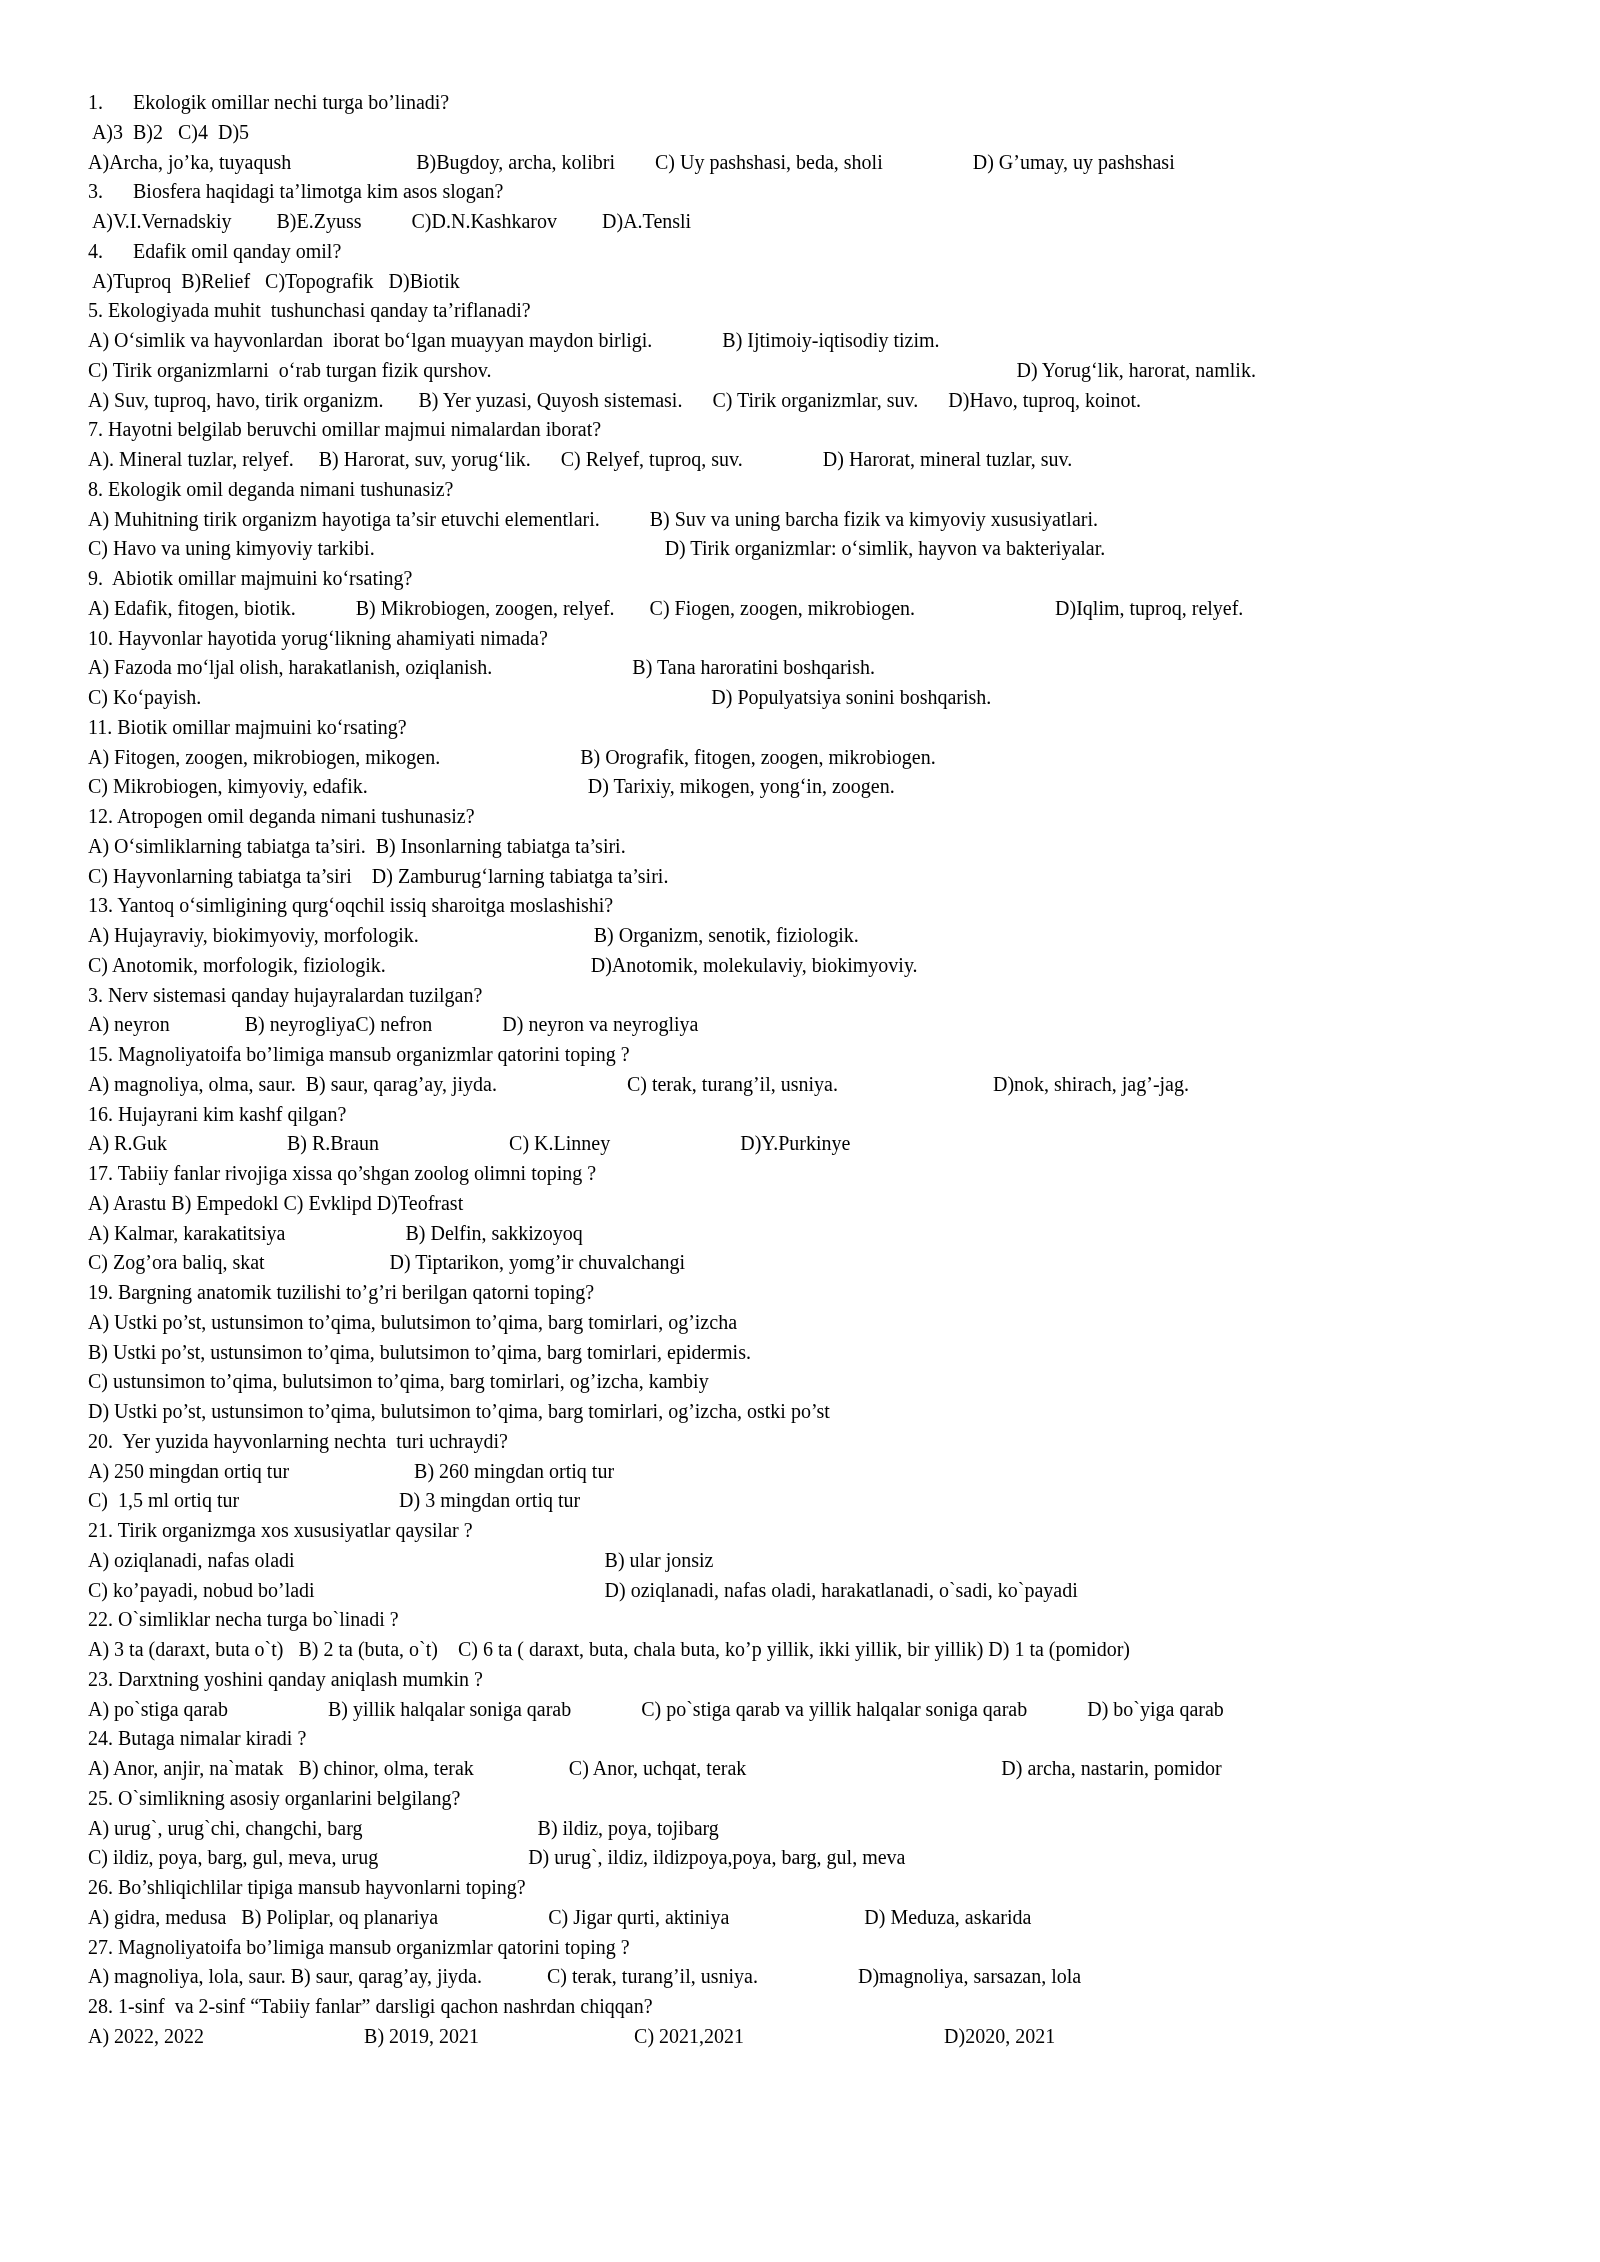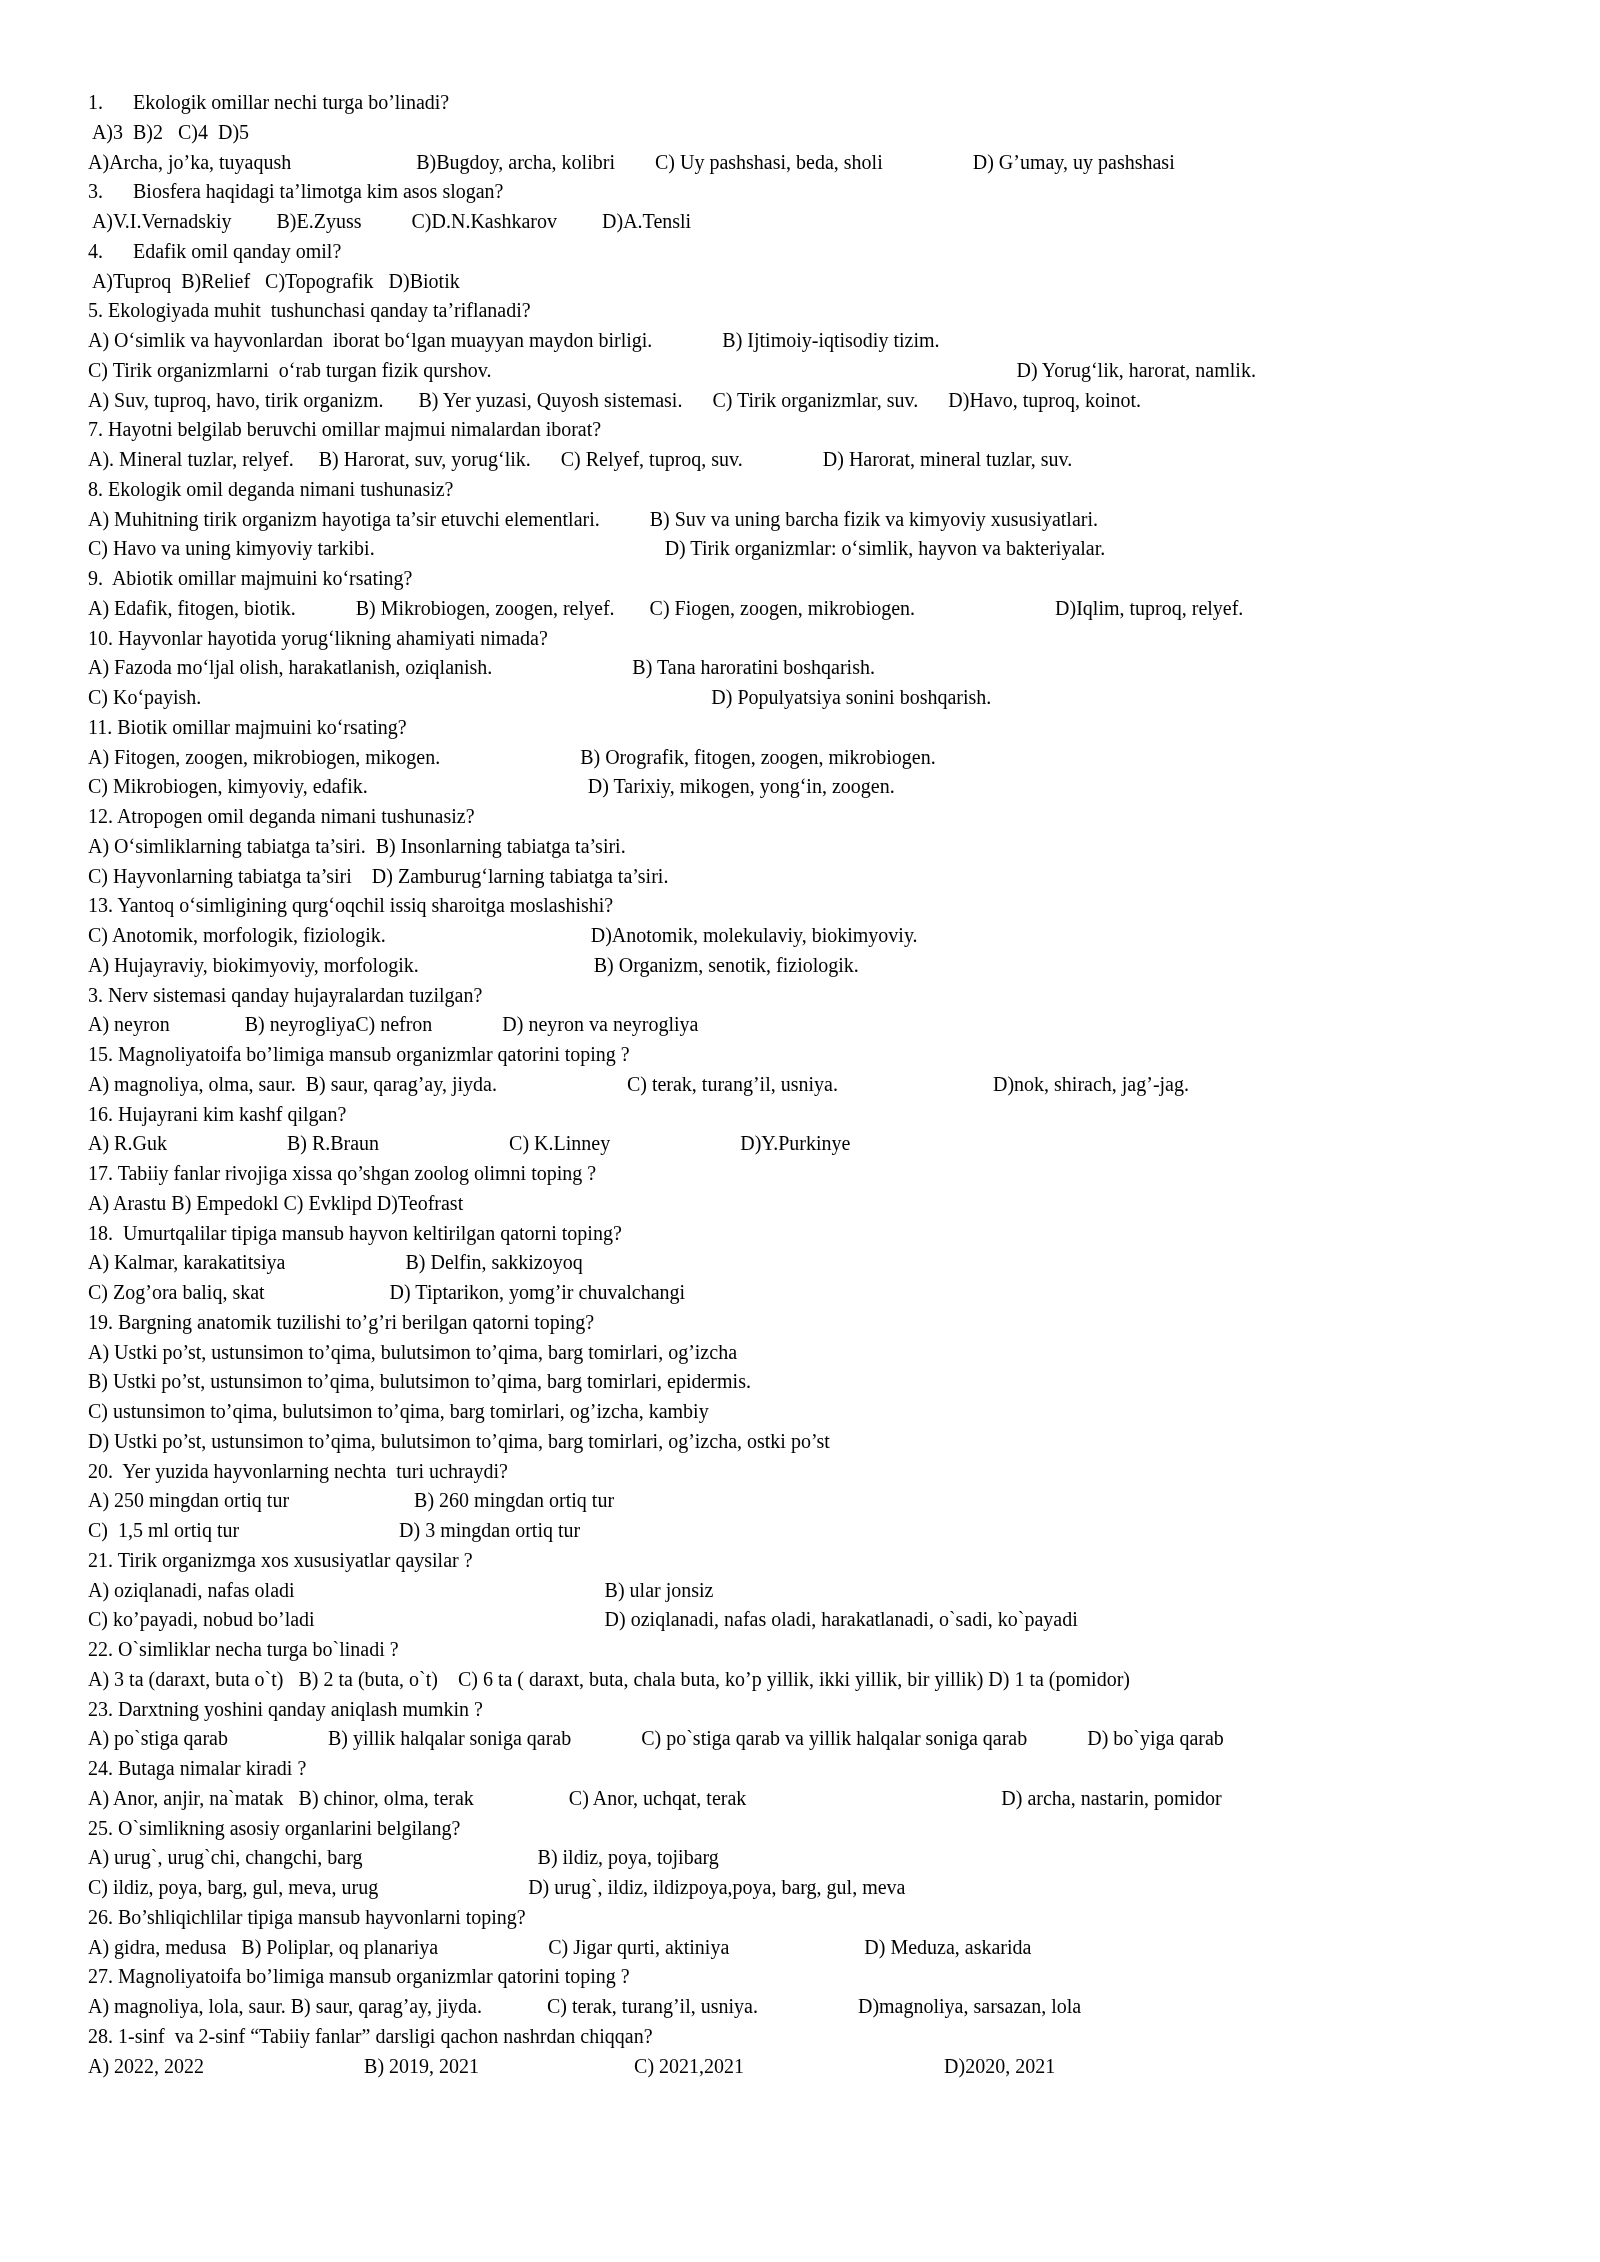--- a/index.html
+++ b/index.html
@@ -53,31 +53,30 @@
     <p class="line">10. Hayvonlar hayotida yorugʻlikning ahamiyati nimada?</p>
     <p class="line">A) Fazoda moʻljal olish, harakatlanish, oziqlanish.                            B) Tana haroratini boshqarish.</p>
     <p class="line">C) Koʻpayish.                                                                                                      D) Populyatsiya sonini boshqarish.</p>
     <p class="line">11. Biotik omillar majmuini koʻrsating?</p>
     <p class="line">A) Fitogen, zoogen, mikrobiogen, mikogen.                            B) Orografik, fitogen, zoogen, mikrobiogen.</p>
     <p class="line">C) Mikrobiogen, kimyoviy, edafik.                                            D) Tarixiy, mikogen, yongʻin, zoogen.</p>
     <p class="line">12. Atropogen omil deganda nimani tushunasiz?</p>
     <p class="line">A) Oʻsimliklarning tabiatga ta’siri.  B) Insonlarning tabiatga ta’siri.</p>
     <p class="line">C) Hayvonlarning tabiatga ta’siri    D) Zamburugʻlarning tabiatga ta’siri.</p>
     <p class="line">13. Yantoq oʻsimligining qurgʻoqchil issiq sharoitga moslashishi?</p>
+    <p class="line">A) Hujayraviy, biokimyoviy, morfologik.                                   B) Organizm, senotik, fiziologik.</p>
     <p class="line">C) Anotomik, morfologik, fiziologik.                                         D)Anotomik, molekulaviy, biokimyoviy.</p>
-    <p class="line">A) Hujayraviy, biokimyoviy, morfologik.                                   B) Organizm, senotik, fiziologik.</p>
     <p class="line">3. Nerv sistemasi qanday hujayralardan tuzilgan?</p>
     <p class="line">A) neyron               B) neyrogliyaC) nefron              D) neyron va neyrogliya</p>
     <p class="line">15. Magnoliyatoifa bo’limiga mansub organizmlar qatorini toping ?</p>
     <p class="line">A) magnoliya, olma, saur.  B) saur, qarag’ay, jiyda.                          C) terak, turang’il, usniya.                               D)nok, shirach, jag’-jag.</p>
     <p class="line">16. Hujayrani kim kashf qilgan?</p>
     <p class="line">A) R.Guk                        B) R.Braun                          C) K.Linney                          D)Y.Purkinye</p>
     <p class="line">17. Tabiiy fanlar rivojiga xissa qo’shgan zoolog olimni toping ?</p>
     <p class="line">A) Arastu B) Empedokl C) Evklipd D)Teofrast</p>
-    <p class="line">18.  Umurtqalilar tipiga mansub hayvon keltirilgan qatorni toping?</p>
     <p class="line">A) Kalmar, karakatitsiya                        B) Delfin, sakkizoyoq</p>
     <p class="line">C) Zog’ora baliq, skat                         D) Tiptarikon, yomg’ir chuvalchangi</p>
     <p class="line">19. Bargning anatomik tuzilishi to’g’ri berilgan qatorni toping?</p>
     <p class="line">A) Ustki po’st, ustunsimon to’qima, bulutsimon to’qima, barg tomirlari, og’izcha</p>
     <p class="line">B) Ustki po’st, ustunsimon to’qima, bulutsimon to’qima, barg tomirlari, epidermis.</p>
     <p class="line">C) ustunsimon to’qima, bulutsimon to’qima, barg tomirlari, og’izcha, kambiy</p>
     <p class="line">D) Ustki po’st, ustunsimon to’qima, bulutsimon to’qima, barg tomirlari, og’izcha, ostki po’st</p>
     <p class="line">20.  Yer yuzida hayvonlarning nechta  turi uchraydi?</p>
     <p class="line">A) 250 mingdan ortiq tur                         B) 260 mingdan ortiq tur</p>
     <p class="line">C)  1,5 ml ortiq tur                                D) 3 mingdan ortiq tur</p>

